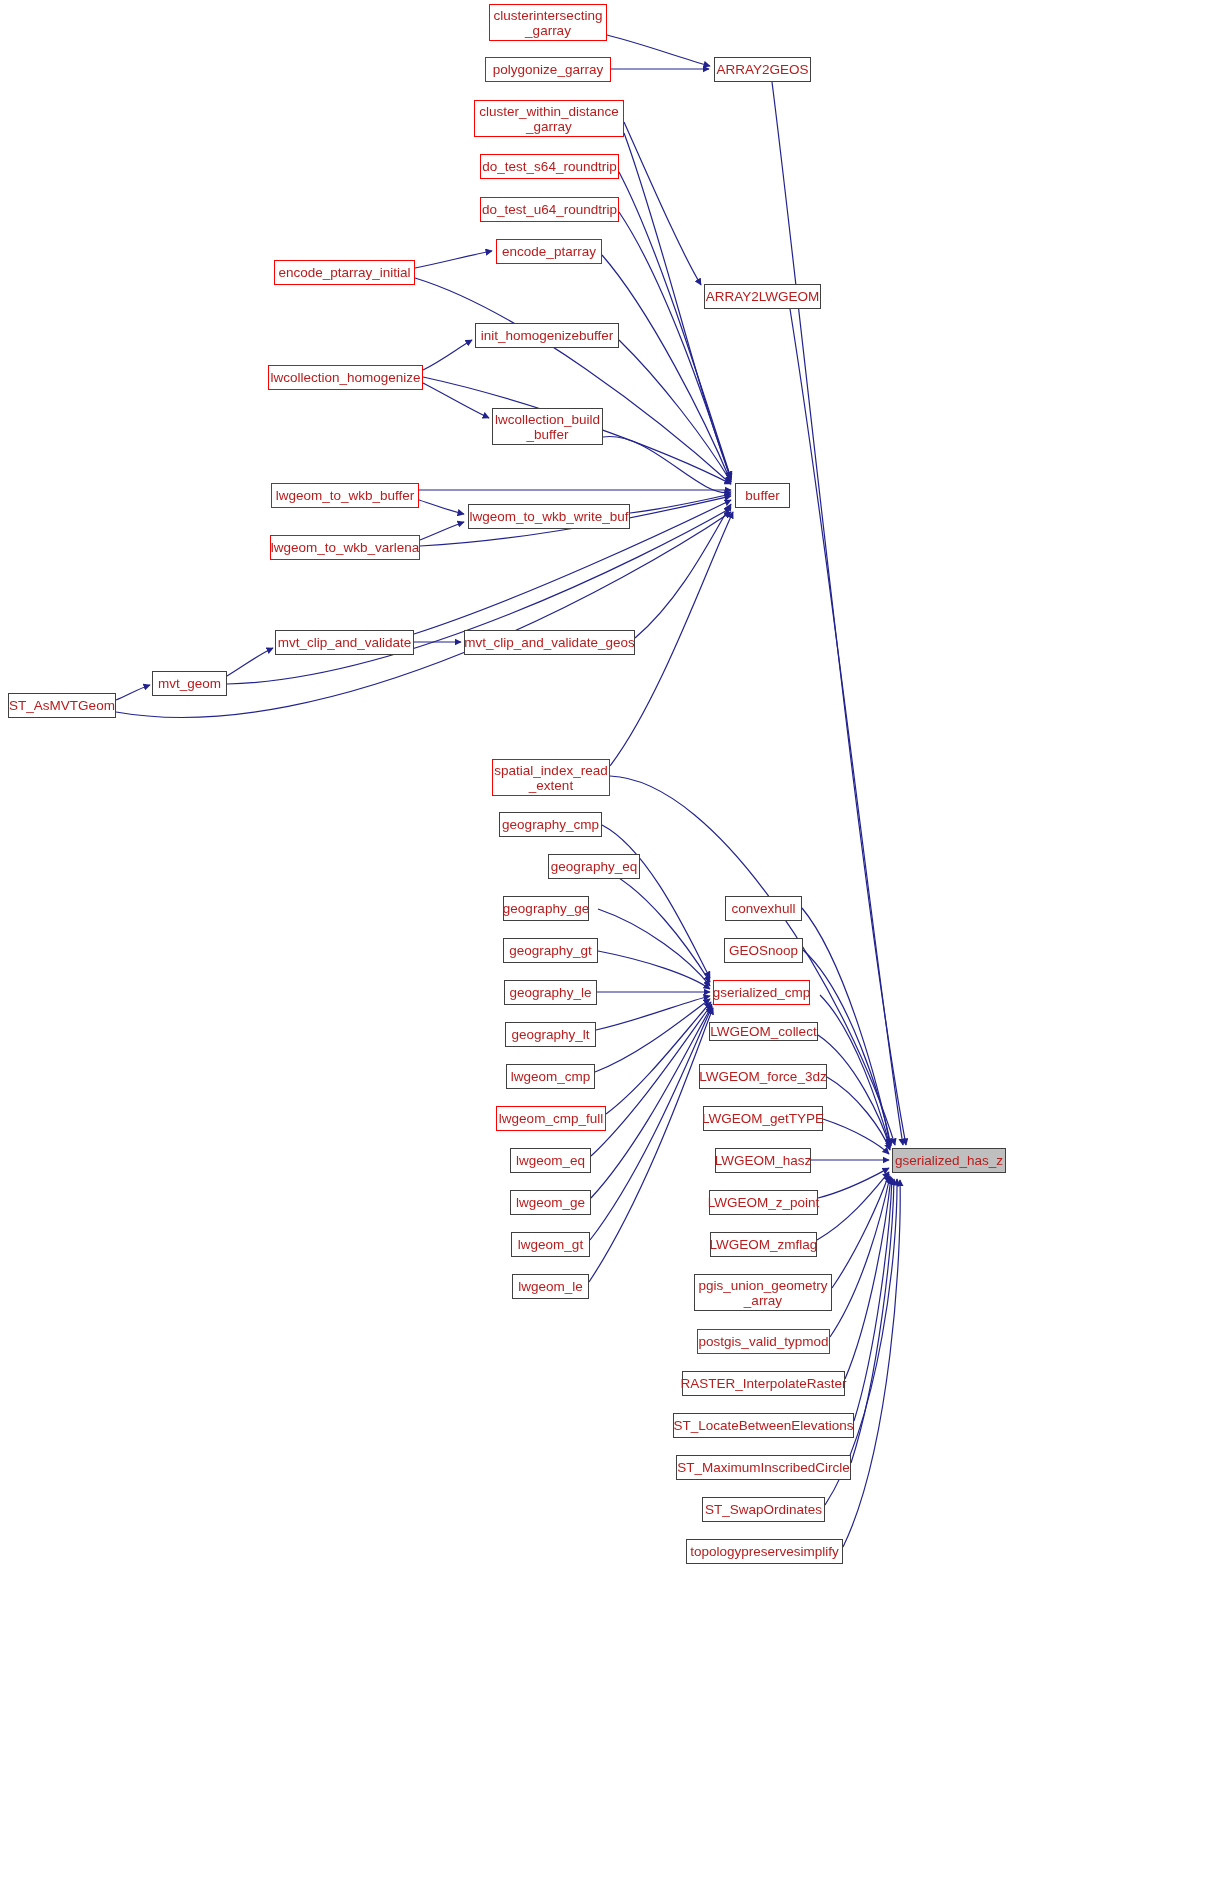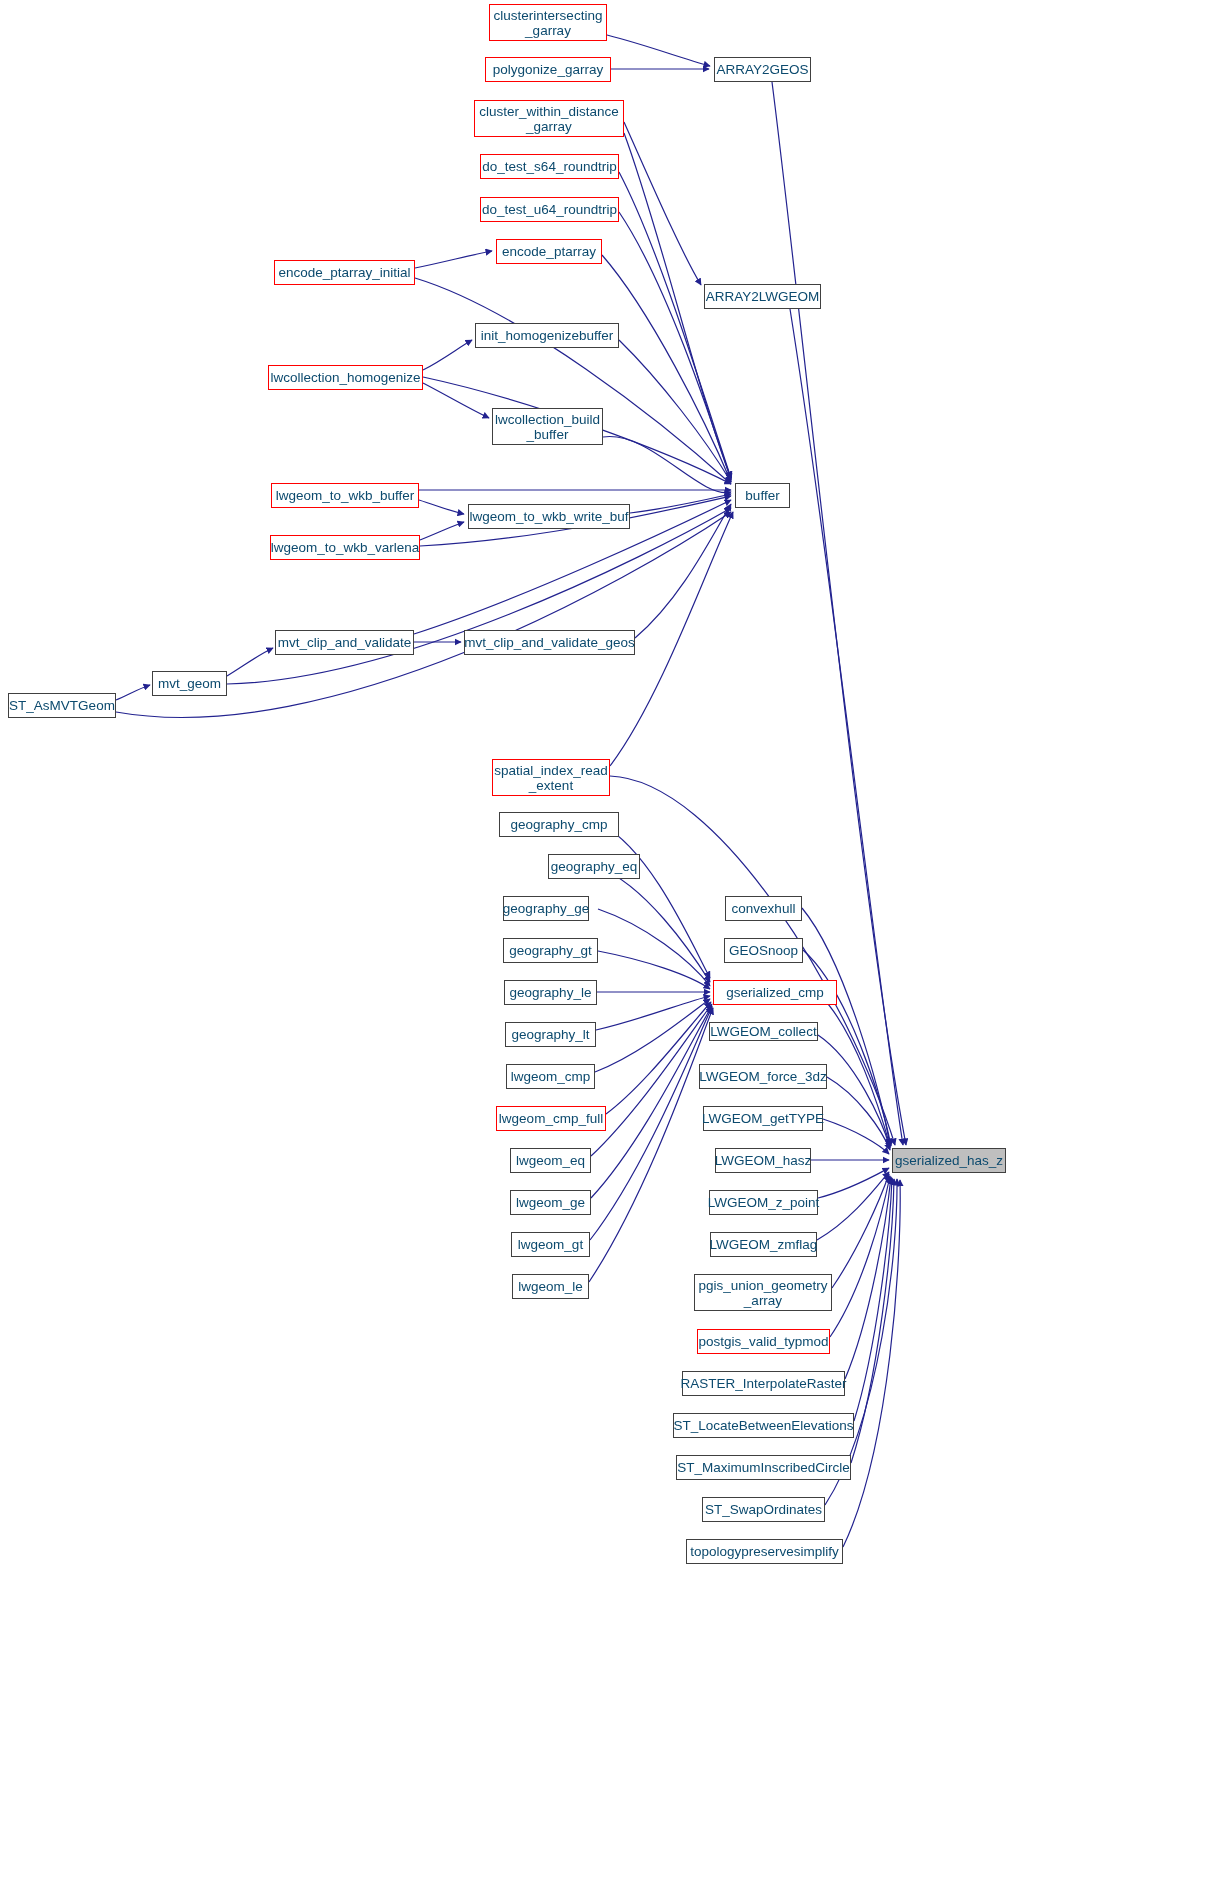--- a/index.html
+++ b/index.html
@@ -26,21 +26,21 @@
   }
   .node {
     position: absolute;
     box-sizing: border-box;
     display: flex;
     align-items: center;
     justify-content: center;
     text-align: center;
     background: #ffffff;
     border: 1px solid #404040;
-    color: #0c4a6e;
+    color: #b91c1c;
     font-size: 13.5px;
     line-height: 15px;
     letter-spacing: 0px;
     white-space: pre-line;
     z-index: 5;
   }
   .node.red {
     border: 1px solid #ff0000;
   }
   .node.filled {
@@ -142,33 +142,33 @@
       <div class="node" style="left: 735px; top: 483px; width: 55px; height: 25px;"><span>buffer</span></div>
       <div class="node red" style="left: 271px; top: 483px; width: 148px; height: 25px;"><span>lwgeom_to_wkb_buffer</span></div>
       <div class="node" style="left: 468px; top: 504px; width: 162px; height: 25px;"><span>lwgeom_to_wkb_write_buf</span></div>
       <div class="node red" style="left: 270px; top: 535px; width: 150px; height: 25px;"><span>lwgeom_to_wkb_varlena</span></div>
       <div class="node" style="left: 275px; top: 630px; width: 139px; height: 25px;"><span>mvt_clip_and_validate</span></div>
       <div class="node" style="left: 464px; top: 630px; width: 171px; height: 25px;"><span>mvt_clip_and_validate_geos</span></div>
       <div class="node" style="left: 152px; top: 671px; width: 75px; height: 25px;"><span>mvt_geom</span></div>
       <div class="node" style="left: 8px; top: 693px; width: 108px; height: 25px;"><span>ST_AsMVTGeom</span></div>
       <div class="node red" style="left: 492px; top: 759px; width: 118px; height: 37px;"><span>spatial_index_read
 _extent</span></div>
-      <div class="node" style="left: 499px; top: 812px; width: 120px; height: 25px;"><span>geography_cmp</span></div>
+      <div class="node" style="left: 499px; top: 812px; width: 103px; height: 25px;"><span>geography_cmp</span></div>
       <div class="node" style="left: 520px; top: 854px; width: 92px; height: 25px; margin-left: 28px;"><span>geography_eq</span></div>
       <div class="node" style="left: 503px; top: 896px; width: 86px; height: 25px;"><span>geography_ge</span></div>
       <div class="node" style="left: 503px; top: 938px; width: 95px; height: 25px;"><span>geography_gt</span></div>
       <div class="node" style="left: 504px; top: 980px; width: 93px; height: 25px;"><span>geography_le</span></div>
       <div class="node" style="left: 505px; top: 1022px; width: 91px; height: 25px;"><span>geography_lt</span></div>
       <div class="node" style="left: 506px; top: 1064px; width: 89px; height: 25px;"><span>lwgeom_cmp</span></div>
       <div class="node red" style="left: 496px; top: 1106px; width: 110px; height: 25px;"><span>lwgeom_cmp_full</span></div>
       <div class="node" style="left: 510px; top: 1148px; width: 81px; height: 25px;"><span>lwgeom_eq</span></div>
       <div class="node" style="left: 510px; top: 1190px; width: 81px; height: 25px;"><span>lwgeom_ge</span></div>
       <div class="node" style="left: 511px; top: 1232px; width: 79px; height: 25px;"><span>lwgeom_gt</span></div>
       <div class="node" style="left: 512px; top: 1274px; width: 77px; height: 25px;"><span>lwgeom_le</span></div>
-      <div class="node red" style="left: 713px; top: 980px; width: 124px; height: 25px;"><span>gserialized_cmp</span></div>
+      <div class="node red" style="left: 713px; top: 980px; width: 97px; height: 25px;"><span>gserialized_cmp</span></div>
       <div class="node" style="left: 725px; top: 896px; width: 77px; height: 25px;"><span>convexhull</span></div>
       <div class="node" style="left: 724px; top: 938px; width: 79px; height: 25px;"><span>GEOSnoop</span></div>
       <div class="node" style="left: 709px; top: 1022px; width: 109px; height: 19px;"><span>LWGEOM_collect</span></div>
       <div class="node" style="left: 699px; top: 1064px; width: 128px; height: 25px;"><span>LWGEOM_force_3dz</span></div>
       <div class="node" style="left: 703px; top: 1106px; width: 120px; height: 25px;"><span>LWGEOM_getTYPE</span></div>
       <div class="node" style="left: 715px; top: 1148px; width: 96px; height: 25px;"><span>LWGEOM_hasz</span></div>
       <div class="node" style="left: 709px; top: 1190px; width: 109px; height: 25px;"><span>LWGEOM_z_point</span></div>
       <div class="node" style="left: 710px; top: 1232px; width: 107px; height: 25px;"><span>LWGEOM_zmflag</span></div>
       <div class="node" style="left: 694px; top: 1274px; width: 138px; height: 37px;"><span>pgis_union_geometry
 _array</span></div>

